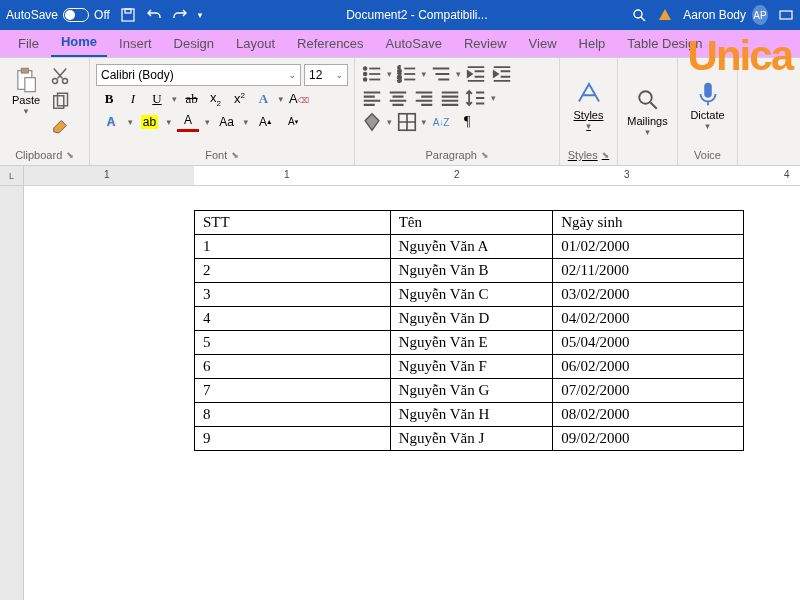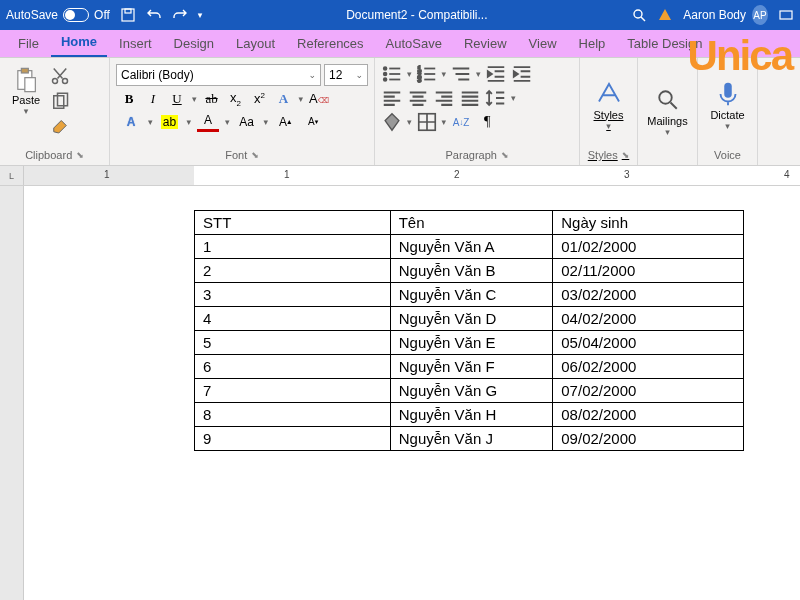--- a/index.html
+++ b/index.html
@@ -15,21 +15,21 @@
 .titlebar .avatar { width: 16px; height: 20px; border-radius: 50%; background: #5a8dd6; display: flex; align-items: center; justify-content: center; font-size: 10px; }
 
 .tabs { height: 28px; background: #f0abfc; display: flex; align-items: flex-end; padding: 0 8px; gap: 2px; border-bottom: 1px solid #d0d0d0; }
 .tabs .tab { padding: 6px 10px; font-size: 13px; color: #555; cursor: pointer; }
 .tabs .tab.active { color: #185abd; border-bottom: 2px solid #185abd; font-weight: 600; }
 
 .ribbon { height: 108px; background: #f3f2f1; display: flex; border-bottom: 1px solid #d0d0d0; }
 .ribbon-group { border-right: 1px solid #d8d8d8; padding: 4px 6px 2px; display: flex; flex-direction: column; justify-content: space-between; }
 .ribbon-group .label { font-size: 11px; color: #666; text-align: center; padding: 2px 0; display: flex; justify-content: center; align-items: center; gap: 4px; }
 .ribbon-group .label .launcher { font-size: 9px; color: #888; }
-.clipboard-group { width: 110px; }
+.clipboard-group { width: 90px; }
 .clipboard-body { display: flex; gap: 4px; flex: 1; }
 .paste-btn { width: 40px; display: flex; flex-direction: column; align-items: center; font-size: 11px; padding-top: 4px; }
 .paste-btn svg { width: 28px; height: 28px; }
 .clip-small { display: flex; flex-direction: column; gap: 6px; padding-top: 4px; }
 .clip-small .ic { width: 20px; height: 20px; display: flex; align-items: center; justify-content: center; }
 
 .font-group { width: 265px; }
 .font-body { flex: 1; display: flex; flex-direction: column; gap: 4px; padding-top: 2px; }
 .font-row { display: flex; gap: 3px; align-items: center; }
 .font-name { flex: 1; height: 22px; border: 1px solid #ababab; background: #fff; font-size: 12px; padding: 0 4px; display: flex; align-items: center; justify-content: space-between; }
@@ -59,21 +59,21 @@
 .ruler-corner { width: 24px; background: #e8e8e8; border-right: 1px solid #ccc; display: flex; align-items: center; justify-content: center; font-size: 9px; color: #666; }
 .ruler-track { flex: 1; position: relative; background: #fff; }
 .ruler-gray { position: absolute; left: 0; top: 0; width: 170px; height: 100%; background: #e8e8e8; }
 .ruler-num { position: absolute; top: 3px; font-size: 10px; color: #444; }
 
 .doc-area { display: flex; height: 414px; background: #fff; }
 .ruler-v { width: 24px; background: #e8e8e8; border-right: 1px solid #ccc; }
 .page { flex: 1; background: #fff; padding: 24px 20px 0 170px; position: relative; }
 
 .data-table { border-collapse: collapse; width: 550px; }
-.data-table td { border: 1px solid #000; padding: 3px 8px; font-size: 15px; font-family: Liberation Sans, sans-serif; }
+.data-table td { border: 1px solid #000; padding: 3px 8px; font-size: 15px; font-family: Liberation Serif, serif; }
 .data-table .c1 { width: 195px; }
 .data-table .c2 { width: 162px; margin-left: 44px; }
 .data-table .c3 { width: 190px; }
 
 .watermark { position: absolute; top: 32px; right: 8px; font-size: 42px; font-weight: bold; color: #f79429; font-family: Arial, sans-serif; pointer-events: none; letter-spacing: -2px; }
 
 .caret { font-size: 9px; color: #666; }
 </style>
 </head>
 <body>

